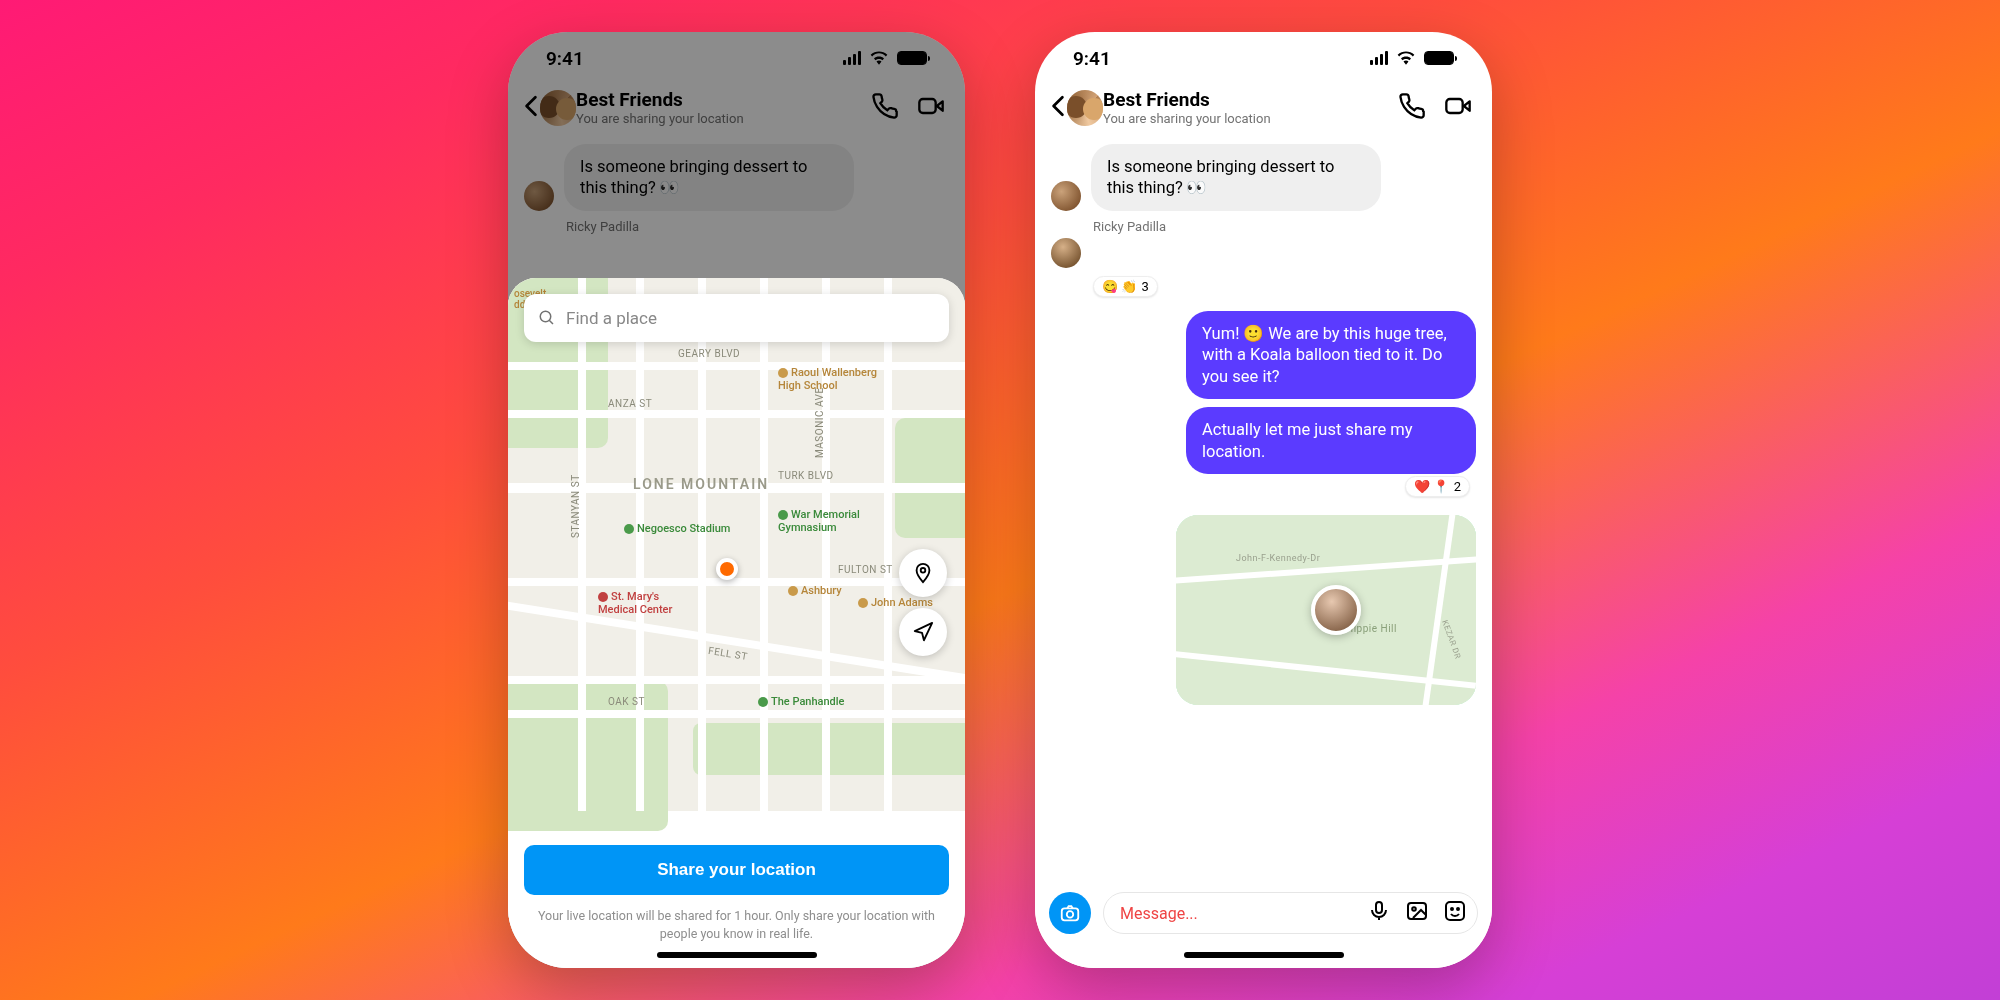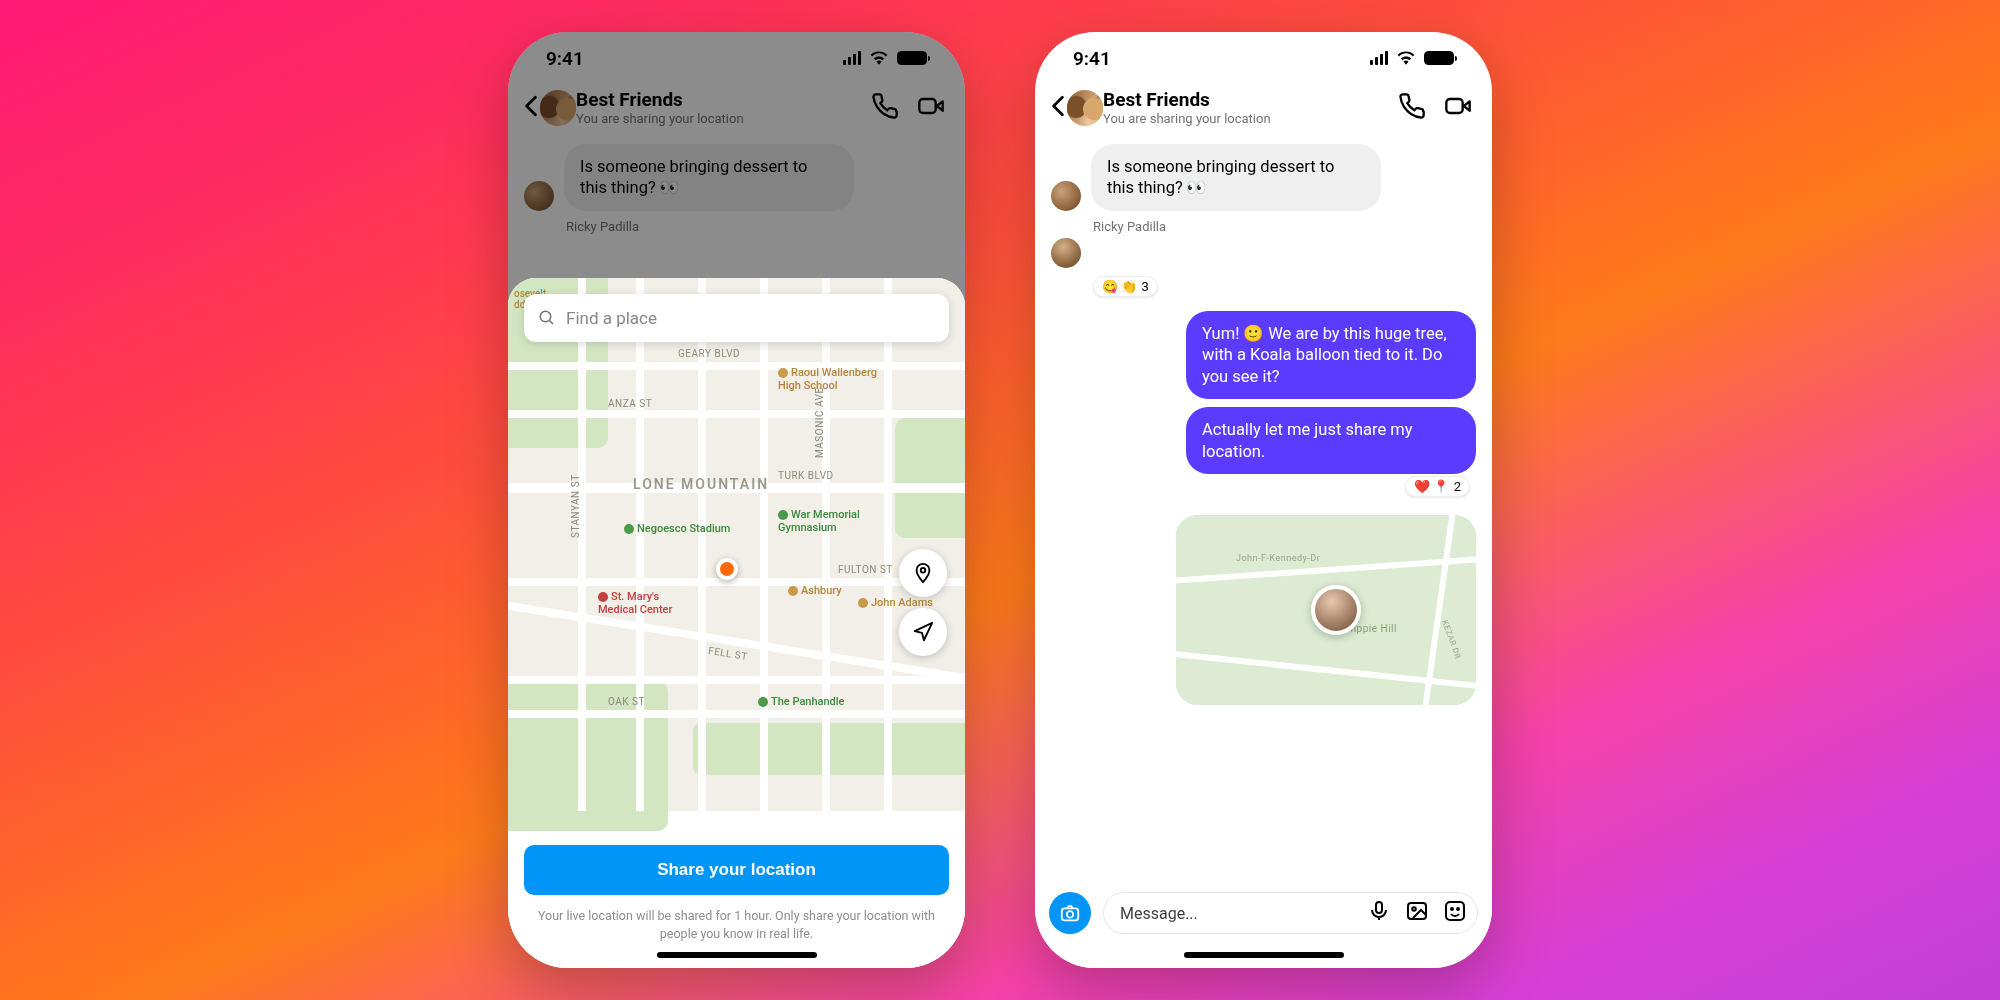--- a/index.html
+++ b/index.html
@@ -185,21 +185,21 @@
   }
 
   
   .composer{
     position:absolute;left:0;right:0;bottom:0;padding:10px 14px 34px 14px;
     display:flex;align-items:center;gap:12px;background:#fff;z-index:20;
   }
   .cam-btn{width:42px;height:42px;border-radius:50%;background:#0095f6;display:flex;align-items:center;justify-content:center;flex-shrink:0;}
   .cam-btn svg{width:22px;height:22px;}
   .compose-input{flex:1;height:42px;border:1px solid #e6e6e6;border-radius:22px;padding:0 10px 0 16px;display:flex;align-items:center;justify-content:space-between;}
-  .compose-ph{color:#404040;font-size:16px;}
+  .compose-ph{color:#ef4444;font-size:16px;}
   .compose-icons{display:flex;gap:14px;align-items:center;}
   .compose-icons svg{width:24px;height:24px;}
 </style>
 </head>
 <body>
 
 <div class="phone">
 
   <div class="status-bar">
     <span>9:41</span>

